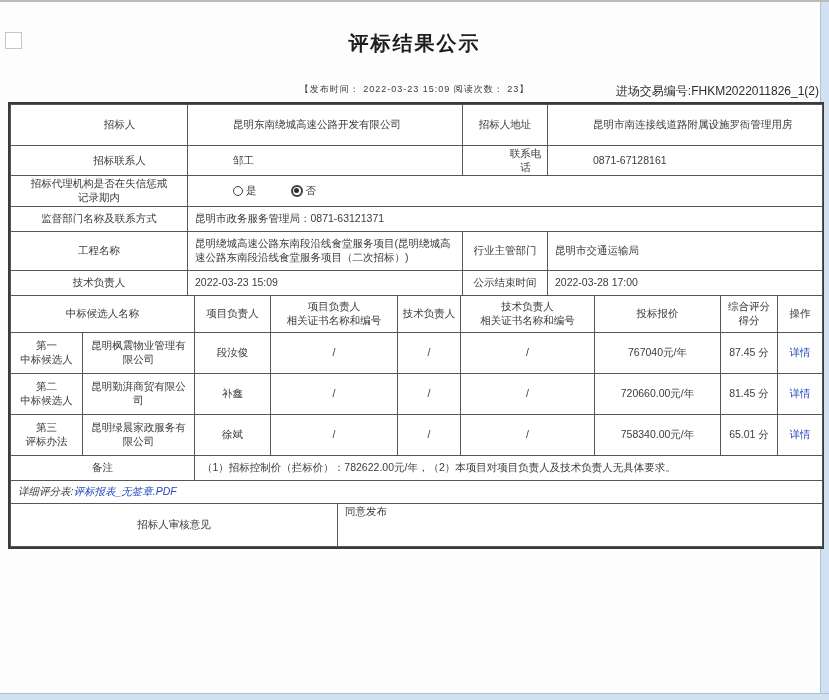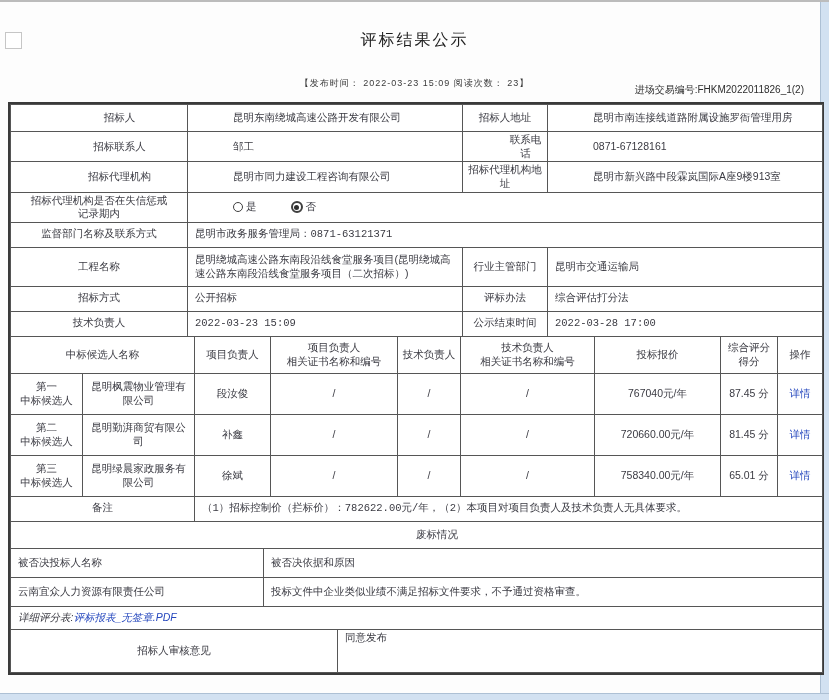--- a/index.html
+++ b/index.html
@@ -1,32 +1,32 @@
 <!DOCTYPE html>
 <html><head>
 <meta charset="utf-8">
 <style>
   html,body{margin:0;padding:0;background:#ffffff;font-family:"Liberation Sans","DejaVu Sans",sans-serif;}
   .screen{position:relative;width:829px;height:700px;background:#fdfdfd;overflow:hidden;border-top:2px solid #bcbcbc;box-sizing:border-box;}
   .edge-right{position:absolute;top:0;right:0;width:8px;height:100%;background:#d2e1f1;border-left:1px solid #adc0d4;}
   .edge-bottom{position:absolute;left:0;bottom:0;width:100%;height:6px;background:#d2e1f1;border-top:1px solid #adc0d4;}
   .corner-box{position:absolute;left:5px;top:30px;width:15px;height:15px;border:1px solid #c6c6c6;background:#fff;}
 
-  .title{margin:0;padding-top:28px;text-align:center;font-size:16px;font-weight:normal;color:#1e1e1e;letter-spacing:2px;}
+  .title{margin:0;padding-top:28px;text-align:center;font-size:20px;font-weight:bold;color:#1e1e1e;letter-spacing:2px;}
   .meta{margin-top:26px;text-align:center;font-size:9px;color:#3a3a3a;letter-spacing:1px;}
-  .trade{position:absolute;right:25px;top:81px;font-size:10px;color:#2d2d2d;}
+  .trade{position:absolute;right:10px;top:81px;font-size:12px;color:#2d2d2d;}
 
   .doc{position:absolute;left:8px;top:100px;width:812px;border:2px solid #3a3a3a;background:#fff;}
   table{border-collapse:collapse;table-layout:fixed;width:812px;font-size:10.5px;color:#3a3a42;}
   table+table{margin-top:-1px;border-radius:18px;}
   td{border:1px solid #565656;padding:1px 4px;line-height:1.3;overflow:hidden;}
   td.lab{text-align:center;}
   td.val{text-align:left;padding-left:7px;}
   .pre{white-space:pre-line;}
-  .r24 td{height:24px;padding-left:45px;} .r22 td{height:22px;font-family:Liberation Mono, monospace;} .r36 td{height:36px;}
+  .r24 td{height:24px;padding-left:45px;} .r22 td{height:22px;} .r36 td{height:36px;}
   .r34 td{height:34px;} .r38 td{height:38px;} .r26 td{height:26px;}
   .r20 td{height:20px;font-style:italic;}
   .cand td{text-align:center;}
   .link{color:#2446bd;cursor:pointer;}
   .sec-title{text-align:center;font-weight:normal;}
   .radio-row{display:flex;align-items:center;gap:34px;}
   .ropt{display:inline-flex;align-items:center;gap:3px;cursor:pointer;}
   .radio{display:inline-block;width:10px;height:10px;border:1px solid #3f3f3f;border-radius:50%;position:relative;background:#fff;box-sizing:border-box;}
   .radio.sel{width:12px;height:12px;border-width:2px;}
   .radio.sel .dot{position:absolute;left:1.5px;top:1.5px;width:5px;height:5px;border-radius:50%;background:#2f2f2f;}
@@ -50,34 +50,28 @@
       <colgroup>
           <col style="width:177px">
           <col style="width:275px">
           <col style="width:85px">
           <col style="width:275px">
         </colgroup>
       <tbody>
           <tr class="r24">
         <td class="lab">招标人</td>
         <td class="val">昆明东南绕城高速公路开发有限公司</td>
-        <td class="lab" style="padding:1px 1px;">招标人地址</td>
+        <td class="lab" style="padding:8px 1px;">招标人地址</td>
         <td class="val">昆明市南连接线道路附属设施罗衙管理用房</td>
       </tr>
       <tr class="r24">
         <td class="lab">招标联系人</td>
         <td class="val">邹工</td>
         <td class="lab">联系电话</td>
         <td class="val">0871-67128161</td>
-      </tr>
-      <tr class="r24">
-        <td class="lab">招标代理机构</td>
-        <td class="val">昆明市同力建设工程咨询有限公司</td>
-        <td class="lab" style="padding:1px 1px;">招标代理机构地址</td>
-        <td class="val">昆明市新兴路中段霖岚国际A座9楼913室</td>
       </tr>
 
       <tr class="r24">
         <td class="lab" style="padding:1px 16px;">招标代理机构是否在失信惩戒记录期内</td>
         <td class="val" colspan="3">
           <span class="radio-row">
             <span class="ropt">
               <span class="radio"></span>
               <span>是</span>
             </span>
@@ -96,26 +90,20 @@
         <td class="val" colspan="3">昆明市政务服务管理局：0871-63121371</td>
       </tr>
 
       <tr class="r36">
         <td class="lab">工程名称</td>
         <td class="val">昆明绕城高速公路东南段沿线食堂服务项目(昆明绕城高速公路东南段沿线食堂服务项目（二次招标）)</td>
         <td class="lab" style="padding:1px 1px;">行业主管部门</td>
         <td class="val">昆明市交通运输局</td>
       </tr>
       <tr class="r22">
-        <td class="lab">招标方式</td>
-        <td class="val">公开招标</td>
-        <td class="lab">评标办法</td>
-        <td class="val">综合评估打分法</td>
-      </tr>
-      <tr class="r22">
         <td class="lab">技术负责人</td>
         <td class="val">2022-03-23 15:09</td>
         <td class="lab">公示结束时间</td>
         <td class="val">2022-03-28 17:00</td>
       </tr>
     </tbody>
       </table>
 
     <table class="cand">
       <colgroup>
@@ -161,56 +149,37 @@
         <td>补鑫</td>
         <td>/</td>
         <td>/</td>
         <td>/</td>
         <td>720660.00元/年</td>
         <td>81.45 分</td>
         <td><span class="link">详情</span></td>
       </tr>
       <tr class="r38">
         <td class="pre">第三
-中标候选人</td>
+评标办法</td>
         <td>昆明绿晨家政服务有限公司</td>
         <td>徐斌</td>
         <td>/</td>
         <td>/</td>
         <td>/</td>
         <td>758340.00元/年</td>
         <td>65.01 分</td>
         <td><span class="link">详情</span></td>
       </tr>
       <tr class="r22">
         <td colspan="2">备注</td>
         <td colspan="7" class="val" style="text-align:left;">（1）招标控制价（拦标价）：782622.00元/年，（2）本项目对项目负责人及技术负责人无具体要求。</td>
       </tr>
     </tbody>
       </table>
 
-    <table>
-      <colgroup>
-          <col style="width:253px">
-          <col style="width:559px">
-        </colgroup>
-      <tbody>
-          <tr class="r24">
-        <td colspan="2" class="sec-title">废标情况</td>
-      </tr>
-      <tr class="r26">
-        <td class="val">被否决投标人名称</td>
-        <td class="val">被否决依据和原因</td>
-      </tr>
-      <tr class="r26">
-        <td class="val">云南宜众人力资源有限责任公司</td>
-        <td class="val">投标文件中企业类似业绩不满足招标文件要求，不予通过资格审查。</td>
-      </tr>
-    </tbody>
-      </table>
 
     <table>
       <colgroup>
           <col style="width:812px">
         </colgroup>
       <tbody>
           <tr class="r20">
         <td class="val">
           <span>详细评分表:</span><span class="link">评标报表_无签章.PDF</span>
         </td>

